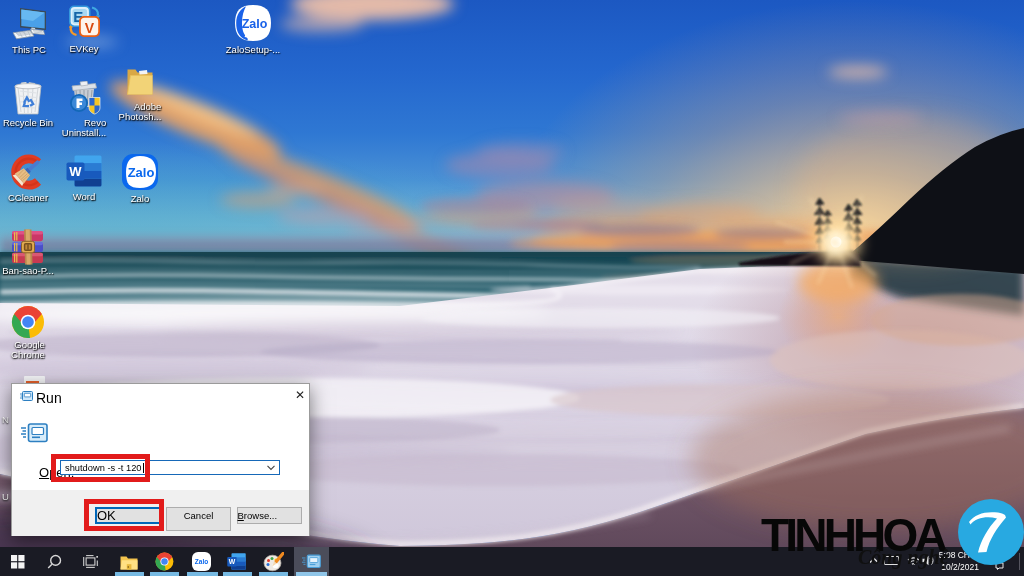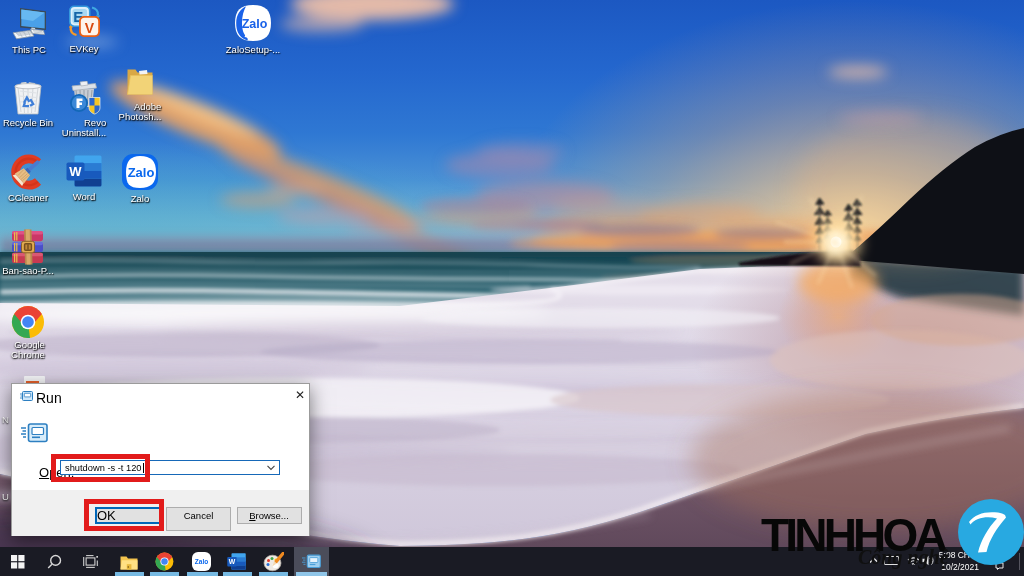--- a/index.html
+++ b/index.html
@@ -392,21 +392,21 @@
  <div style="position:absolute;left:48px;top:76px;width:220px;height:15px;border:1px solid #1668b8;background:#fff;box-sizing:border-box">
   <span style="position:absolute;left:4px;top:1.8px;font-size:9.3px;color:#000">shutdown -s -t 120</span>
   <div style="position:absolute;left:82px;top:2px;width:1px;height:10px;background:#000"></div>
   <svg style="position:absolute;right:4px;top:4px" width="8" height="6" viewBox="0 0 8 6">
         <path d="M0.5 0.8 L4 4.5 L7.5 0.8" stroke="#444" stroke-width="1.1" fill="none"></path>
       </svg>
  </div>
  <div style="position:absolute;left:0;top:106px;width:100%;height:46px;background:#f0f0f0"></div>
  <div style="position:absolute;left:83px;top:123px;width:66px;height:17px;background:#e1e1e1;border:2px solid #0067b8;box-sizing:border-box;text-align:left;font-size:13px;color:#000;line-height:13px">OK</div>
  <div style="position:absolute;left:154px;top:123px;width:65px;height:24px;background:#e1e1e1;border:1px solid #adadad;box-sizing:border-box;text-align:center;font-size:9.5px;color:#000;line-height:15px">Cancel</div>
- <div style="position:absolute;left:224.5px;top:123px;width:65px;height:17px;background:#e1e1e1;border:1px solid #adadad;box-sizing:border-box;text-align:center;font-size:9.5px;color:#000;line-height:15px"><span style="text-decoration:underline">B</span>rowse...</div>
+ <div style="position:absolute;left:224.5px;top:123px;width:65px;height:17px;background:#e1e1e1;border:1px solid #adadad;box-sizing:border-box;font-size:9.5px;color:#000;line-height:15px"><span style="text-decoration:underline">B</span>rowse...</div>
 </div>
 <div style="position:absolute;left:51px;top:454px;width:99px;height:28px;border:5px solid #e21b1b;box-sizing:border-box;z-index:5"></div>
 <div style="position:absolute;left:84px;top:499px;width:80px;height:32px;border:5px solid #e21b1b;box-sizing:border-box;z-index:5"></div>
 
 <div id="taskbar" style="position:absolute;left:0;top:547px;width:1024px;height:29px;background:#1a1b24">
  <div style="position:absolute;left:293.5px;top:0;width:35px;height:29px;background:#4b4d5a"></div>
  <svg style="position:absolute;left:11px;top:8px" width="13.5" height="13.5" viewBox="0 0 14 14" fill="#f4f4f4">
   <rect x="0" y="0" width="6.4" height="6.4"></rect>
       <rect x="7.6" y="0" width="6.4" height="6.4"></rect>
   <rect x="0" y="7.6" width="6.4" height="6.4"></rect>

